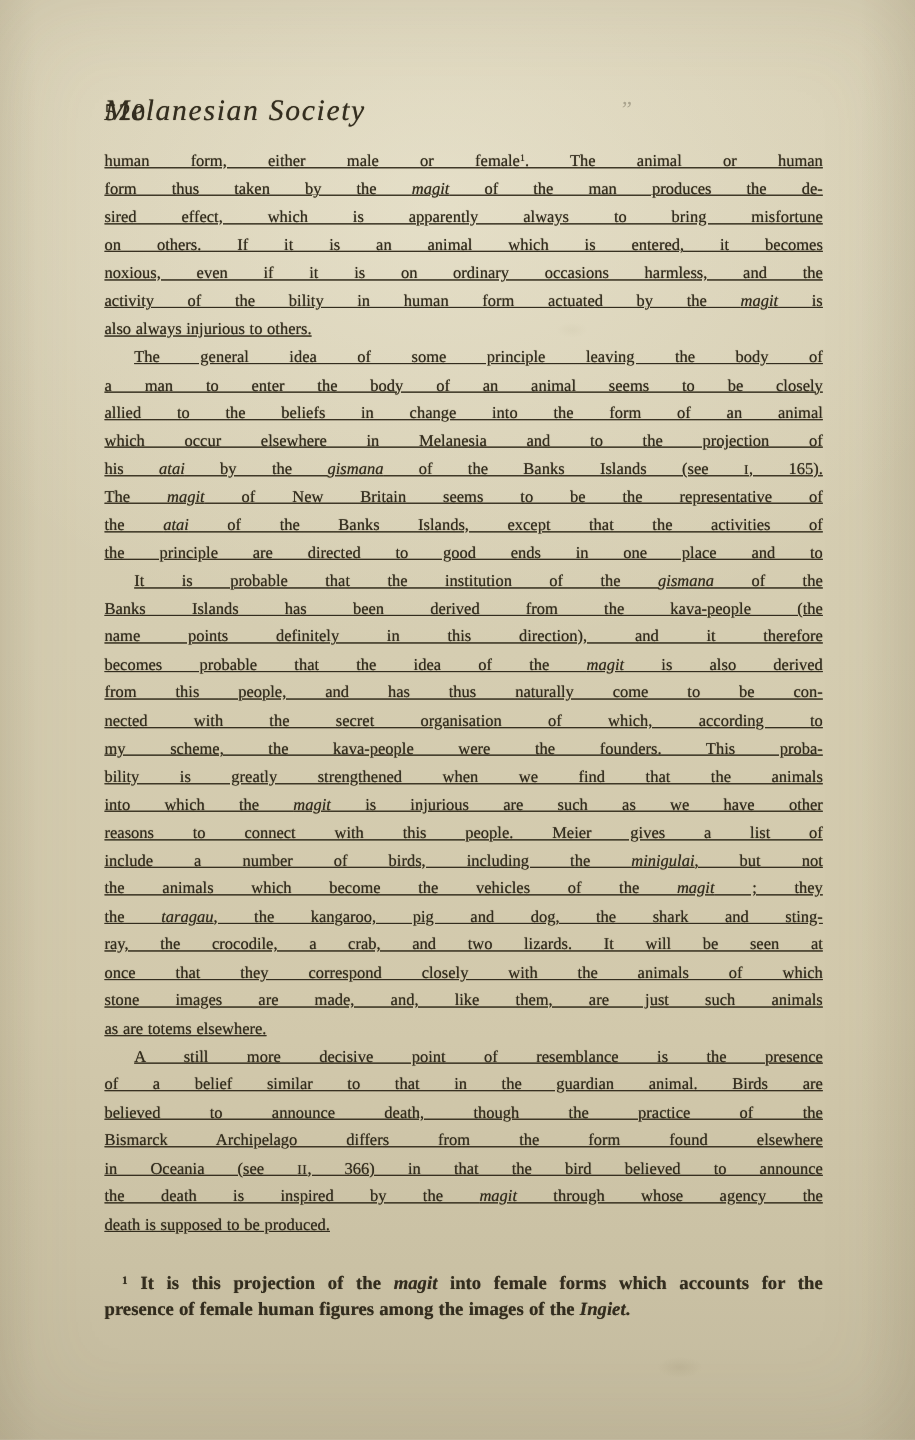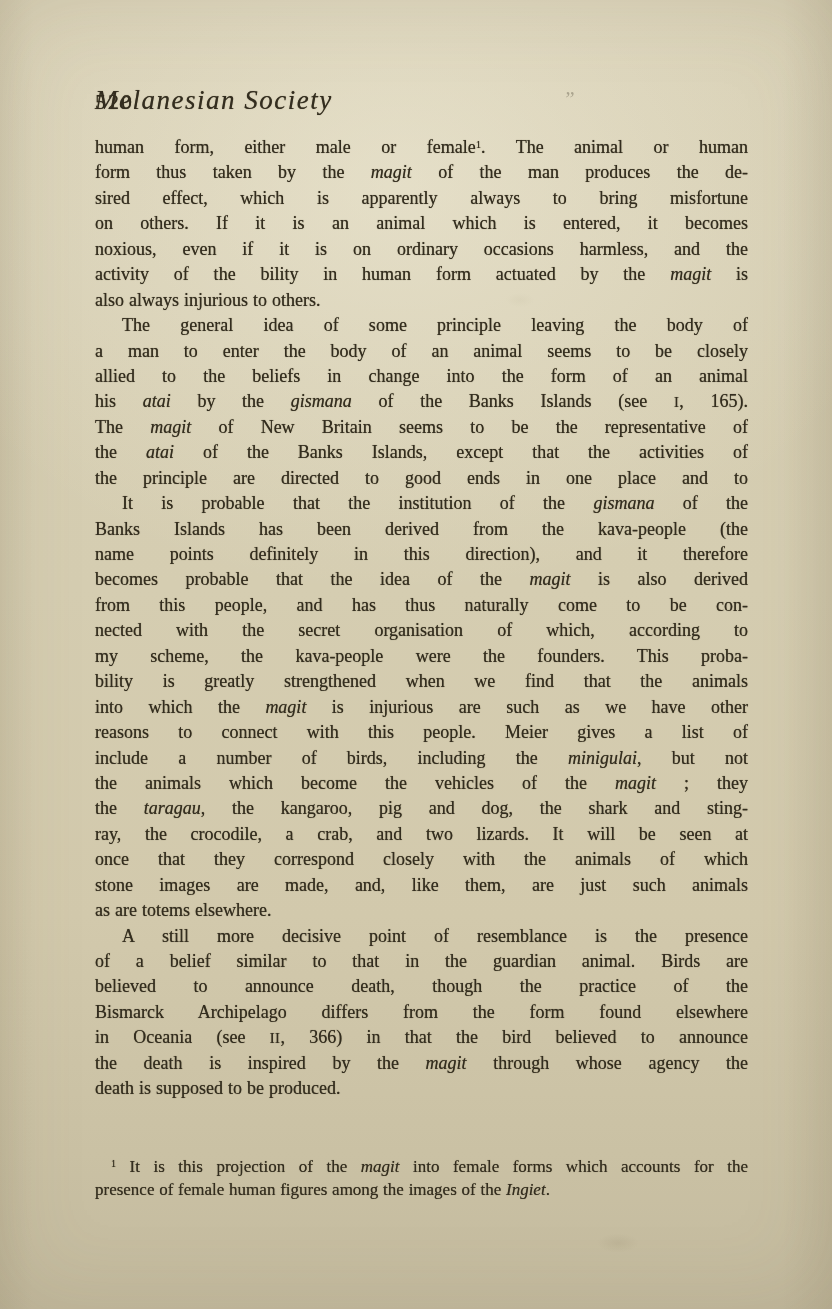--- a/index.html
+++ b/index.html
@@ -58,43 +58,45 @@
   }
   .body-text {
     position: absolute;
     top: 135px;
     left: 95px;
     width: 653px;
   }
   .line {
     height: 25.45px;
     line-height: 25.45px;
-    font-size: 18px;
+    font-size: 15px;
     text-align: justify;
     text-align-last: justify;
     word-spacing: 0.5px;
     text-shadow: 0 0 0.8px rgba(54,46,24,0.8);
     white-space: normal;
     overflow: visible;
+    text-decoration: underline;
   }
   .line.last { text-align-last: left; }
   .line.indent { text-indent: 27px; }
   .footnote {
     position: absolute;
     top: 1156px;
     left: 95px;
     width: 653px;
   }
   .fline {
     font-size: 17px;
     line-height: 22.5px;
     text-align: justify;
     text-align-last: justify;
     word-spacing: 0.5px;
     text-shadow: 0 0 0.7px rgba(54,46,24,0.75);
+    font-weight: bold;
   }
   .fline.last { text-align-last: left; }
   .fline.indent { text-indent: 16px; }
   .i  { font-style: italic; }
   .sup { font-size: 0.6em; vertical-align: 0.5em; line-height: 0; }
   .sc { font-size: 0.82em; letter-spacing: 0.5px; }
 </style>
 </head>
 <body>
 
@@ -108,20 +110,21 @@
       <div class="line"><span>human form, either male or female</span><span class="sup">1</span><span>. The animal or human</span></div>
       <div class="line"><span>form thus taken by the </span><span class="i">magit</span><span> of the man produces the de-</span></div>
       <div class="line"><span>sired effect, which is apparently always to bring misfortune</span></div>
       <div class="line"><span>on others. If it is an animal which is entered, it becomes</span></div>
       <div class="line"><span>noxious, even if it is on ordinary occasions harmless, and the</span></div>
       <div class="line"><span>activity of the bility in human form actuated by the </span><span class="i">magit</span><span> is</span></div>
       <div class="line last"><span>also always injurious to others.</span></div>
       <div class="line indent"><span>The general idea of some principle leaving the body of</span></div>
       <div class="line"><span>a man to enter the body of an animal seems to be closely</span></div>
       <div class="line"><span>allied to the beliefs in change into the form of an animal</span></div>
+      <div class="line"><span>which occur elsewhere in Melanesia and to the projection of</span></div>
       <div class="line"><span>his </span><span class="i">atai</span><span> by the </span><span class="i">gismana</span><span> of the Banks Islands (see </span><span class="sc">I</span><span>, 165).</span></div>
       <div class="line"><span>The </span><span class="i">magit</span><span> of New Britain seems to be the representative of</span></div>
       <div class="line"><span>the </span><span class="i">atai</span><span> of the Banks Islands, except that the activities of</span></div>
       <div class="line"><span>the principle are directed to good ends in one place and to</span></div>
       <div class="line indent"><span>It is probable that the institution of the </span><span class="i">gismana</span><span> of the</span></div>
       <div class="line"><span>Banks Islands has been derived from the kava-people (the</span></div>
       <div class="line"><span>name points definitely in this direction), and it therefore</span></div>
       <div class="line"><span>becomes probable that the idea of the </span><span class="i">magit</span><span> is also derived</span></div>
       <div class="line"><span>from this people, and has thus naturally come to be con-</span></div>
       <div class="line"><span>nected with the secret organisation of which, according to</span></div>

